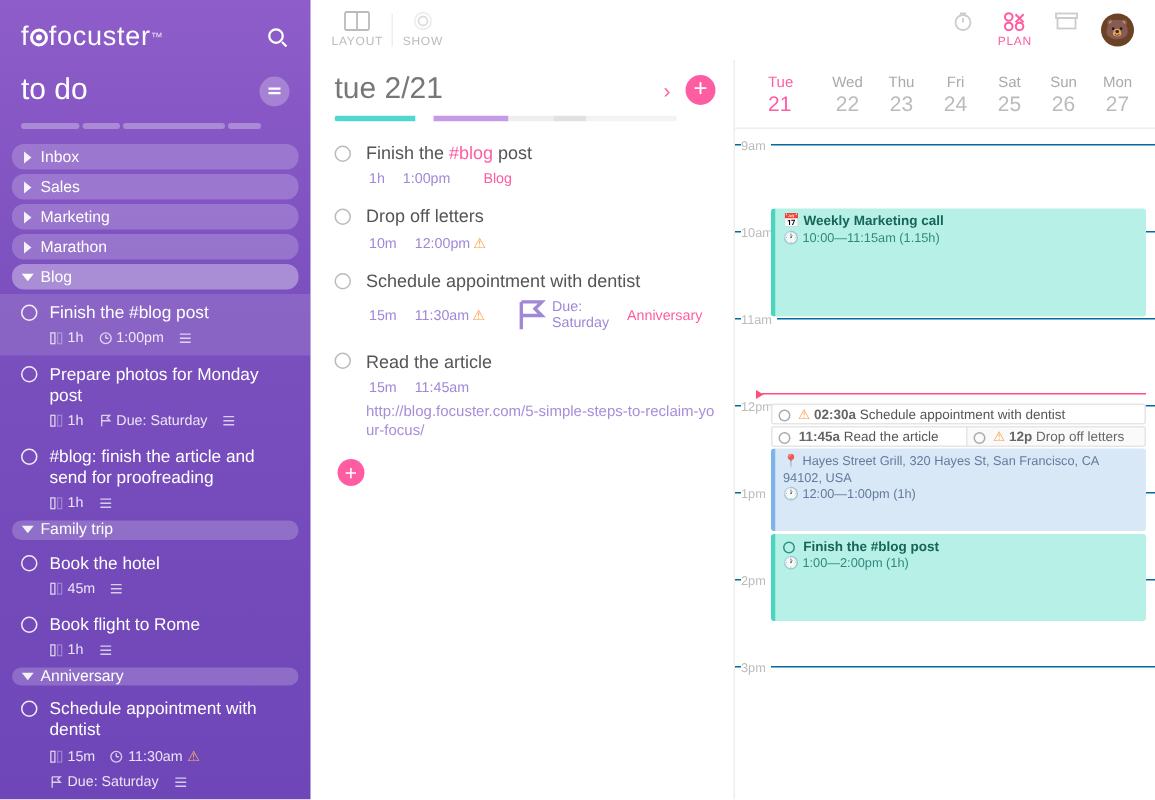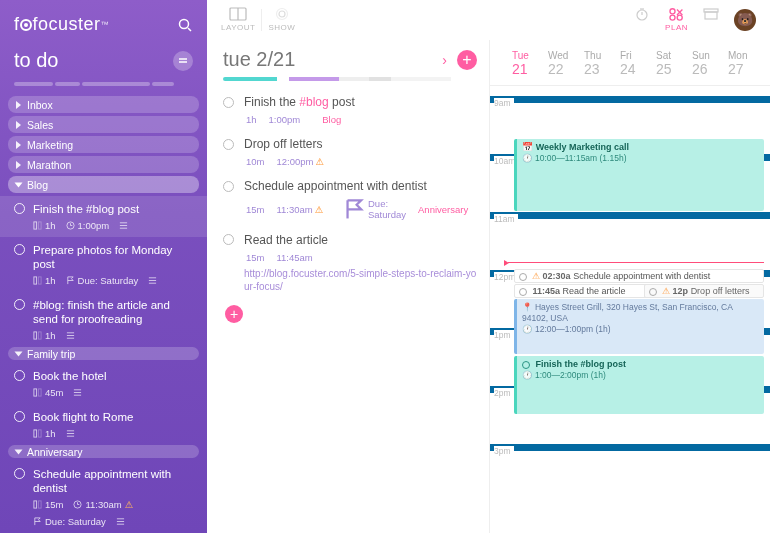--- a/index.html
+++ b/index.html
@@ -59,27 +59,27 @@
   .dtask-meta .time { color:#a088d6; display:flex; align-items:center; gap:2px; }
   .dtask-meta .warn { color:#ff9838; }
   .dtask-meta .due { color:#a088d6; display:flex; align-items:center; gap:2px; }
   .dtask-meta .tag { color:#ff5da2; display:flex; align-items:center; gap:2px; }
   .dtask-meta .moreic { color:#a088d6; }
   .link { color:#a88dd9; font-size:10px; margin:4px 0 0 21px; line-height:13px; word-break:break-all; }
   .add-btn.sm { width:18px; height:18px; font-size:14px; margin-left:2px; margin-top:6px; }
   
   .cal { flex:1; border-left:1px solid #eee; display:flex; flex-direction:column; overflow:hidden; }
   .days { display:flex; padding:10px 6px 8px 22px; border-bottom:1px solid #eee; }
-  .dcell { flex:1; text-align:left; padding-right:2px}
+  .dcell { flex:1; text-align:center; padding-right:2px}
   .dcell:first-child{text-align:left}
   .dcell .dw { font-size:10px; color:#aaa; }
   .dcell .dn { font-size:14px; color:#bbb; font-weight:300; }
   .dcell.sel .dw, .dcell.sel .dn { color:#ff5da2; }
   .grid { flex:1; position:relative; overflow:hidden; }
-  .hour { position:absolute; left:0; right:0; border-top:7px solid #0369a1; font-size:8.5px; color:#bbb; }
+  .hour { position:absolute; left:0; right:0; border-top:1px solid #0369a1; font-size:8.5px; color:#bbb; }
   .hour .lbl { position:absolute; left:4px; top:-5px; background:#fff; padding-right:3px;}
   .ev { position:absolute; left:24px; right:6px; border-radius:2px; padding:3px 5px; font-size:9px; line-height:11px; overflow:hidden; }
   .ev.teal { background:#b7f0e6; border-left:3px solid #4ad6bd; color:#16786a; }
   .ev.teal .t { font-weight:600; color:#166558; }
   .ev.blue { background:#d9e8f7; border-left:3px solid #7eb5e8; color:#4f678d; }
   .ev.blue .t { font-weight:600; }
   .ev.white { background:#fff; border:1px solid #e5e5e5; color:#666; }
   .ev.white .t { color:#555; font-weight:500; }
   .ev.white2 { background:#fafafa; border:1px solid #e5e5e5; color:#666; }
   .ev-circ { width:8px;height:8px;border:1.3px solid #aaa; border-radius:50%; display:inline-block; vertical-align:middle; margin-right:3px;}

